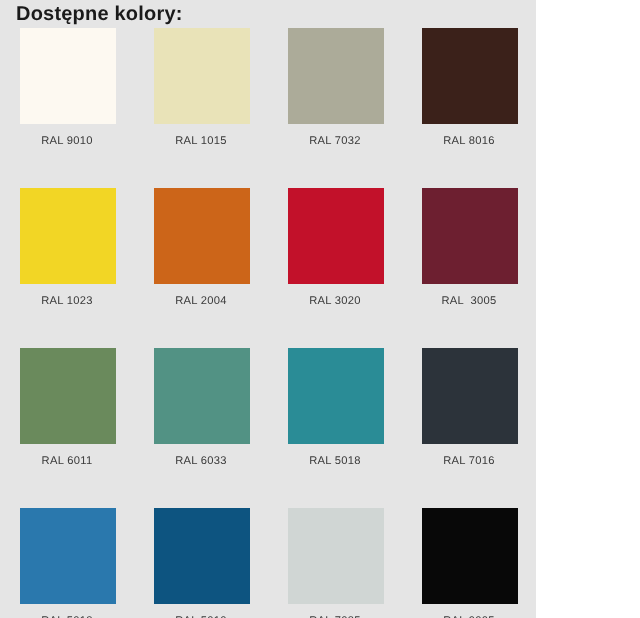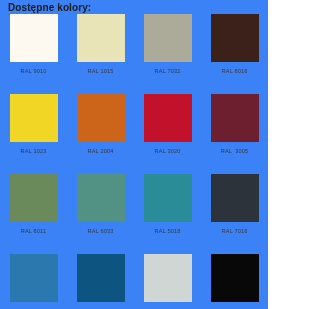--- a/index.html
+++ b/index.html
@@ -11,21 +11,21 @@
     width: 268px;
     height: 309px;
     overflow: hidden;
     font-family: "Liberation Sans", sans-serif;
     -webkit-font-smoothing: antialiased;
   }
   #page {
     position: relative;
     width: 268px;
     height: 309px;
-    background: #3b82f6;
+    background: #e5e5e5;
     text-decoration: underline;
   }
   #palette-title {
     position: absolute;
     left: 8px;
     top: 2px;
     font-size: 10px;
     font-weight: bold;
     color: #1a1a1a;
     letter-spacing: 0.1px;

